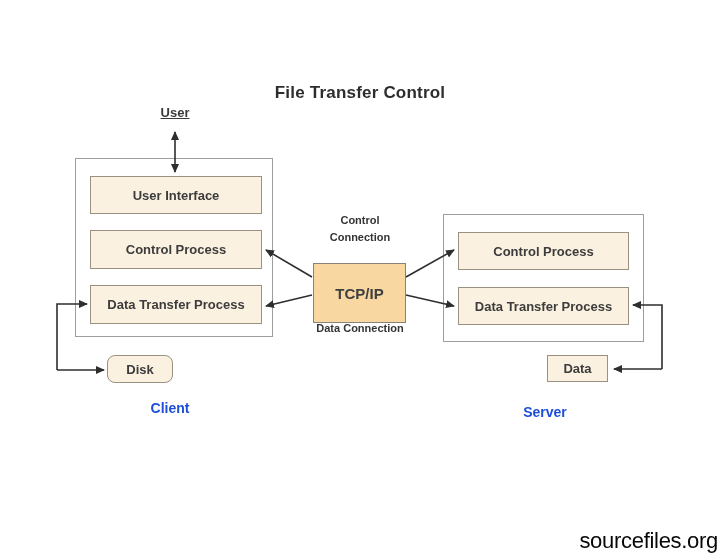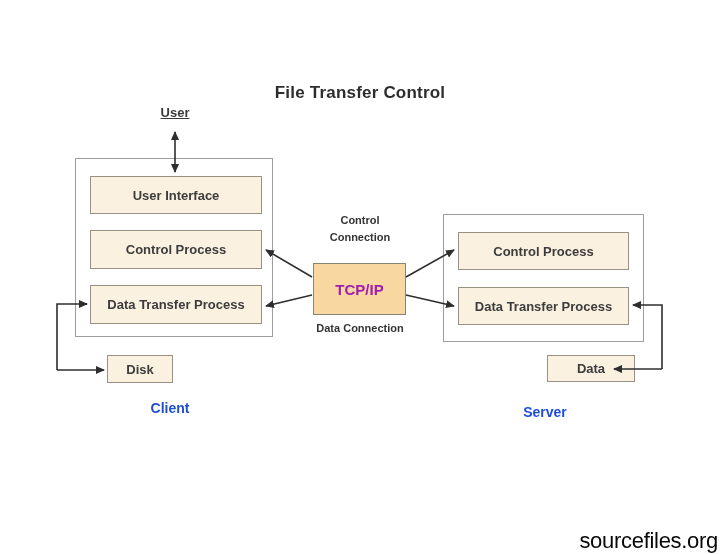--- a/index.html
+++ b/index.html
@@ -50,33 +50,33 @@
     align-items: center;
     justify-content: center;
     font-size: 13px;
     font-weight: 600;
     color: #3c3c3c;
   }
   .client-outer { left: 75px; top: 158px; width: 198px; height: 179px; }
   .ui-box        { left: 90px; top: 176px; width: 172px; height: 38px; }
   .client-cp     { left: 90px; top: 230px; width: 172px; height: 39px; }
   .client-dtp    { left: 90px; top: 285px; width: 172px; height: 39px; }
-  .disk-box      { left: 107px; top: 355px; width: 66px; height: 28px; }
+  .disk-box      { left: 107px; top: 355px; width: 66px; height: 28px; border-radius: 8px; }
 
   .server-outer  { left: 443px; top: 214px; width: 201px; height: 128px; }
   .server-cp     { left: 458px; top: 232px; width: 171px; height: 38px; }
   .server-dtp    { left: 458px; top: 287px; width: 171px; height: 38px; }
-  .data-box      { left: 547px; top: 355px; width: 88px; height: 27px; }
+  .data-box      { left: 547px; top: 355px; width: 61px; height: 27px; }
 
   .tcpip-box {
-    left: 313px; top: 263px; width: 93px; height: 52px;
+    left: 313px; top: 263px; width: 93px; height: 60px;
     background: var(--tcpip-fill, #f9d7a1);
     border: 1.6px solid var(--tcpip-border, #8a8274);
     display: flex; align-items: center; justify-content: center;
-    font-size: 15px; font-weight: bold; color: #a21caf;
+    font-size: 15px; font-weight: bold; color: #404040;
   }
   .conn-label {
     left: 310px; width: 100px;
     text-align: center;
     font-size: 11px;
     font-weight: bold;
     line-height: 17px;
     color: #343434;
   }
   .control-conn { top: 212px; }

